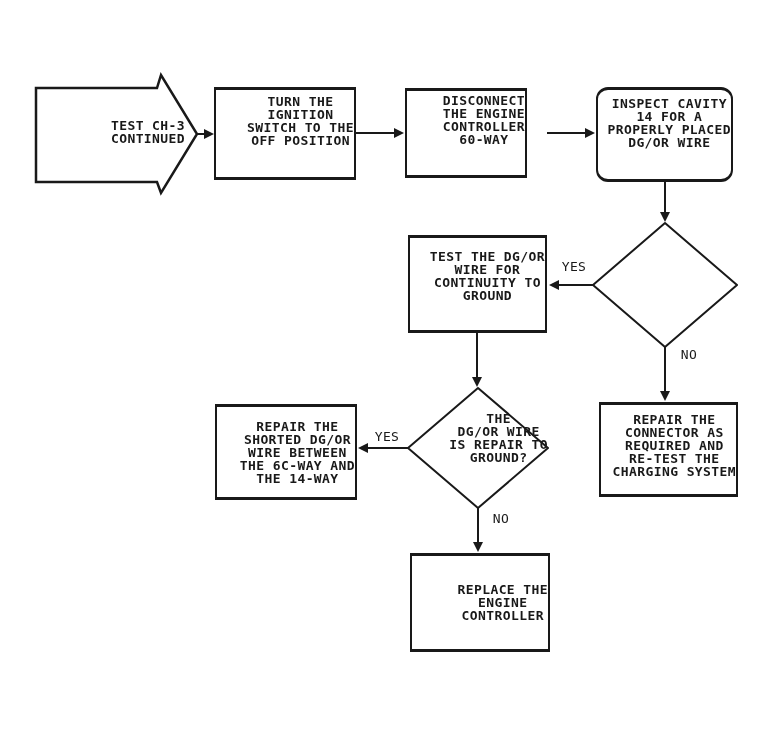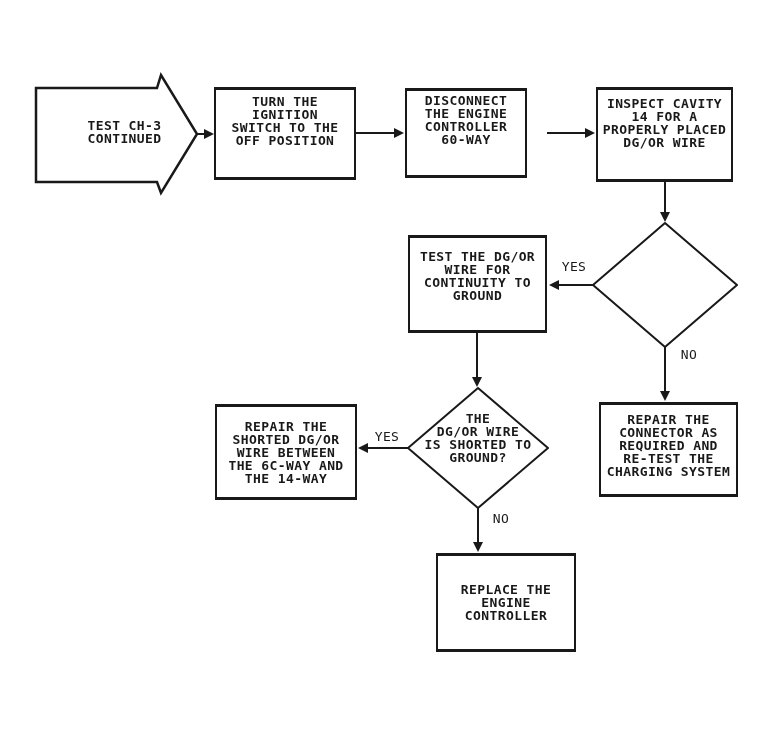--- a/index.html
+++ b/index.html
@@ -30,21 +30,21 @@
     stroke-width: 2;
   }
   .head {
     fill: #191919;
     stroke: none;
   }
   .node, .nodetext {
     position: absolute;
     display: flex;
     align-items: center;
-    justify-content: center;
+    justify-content: flex-end;
     text-align: center;
     box-sizing: border-box;
     font-size: 13px;
     line-height: 13px;
     font-weight: 700;
     letter-spacing: 0.4px;
     white-space: pre-line;
   }
   .rect {
     border: solid #191919;
@@ -120,21 +120,21 @@
 OFF POSITION</span>
   </div>
 
   <div class="node rect pb26" style="left:405px; top:88px; width:122px; height:90px;">
     <span>DISCONNECT
 THE ENGINE
 CONTROLLER
 60-WAY</span>
   </div>
 
-  <div class="node rect pb24" style="left:596px; top:87px; width:137px; height:95px;">
+  <div class="node rect pb24" style="left:596px; top:87px; width:137px; height:95px;border-radius:12px;">
     <span>INSPECT CAVITY
 14 FOR A
 PROPERLY PLACED
 DG/OR WIRE</span>
   </div>
 
   <div class="node rect pb16" style="left:408px; top:235px; width:139px; height:98px;">
     <span>TEST THE DG/OR
 WIRE FOR
 CONTINUITY TO
@@ -150,31 +150,31 @@
   </div>
 
   <div class="node rect" style="left:215px; top:404px; width:142px; height:96px;">
     <span>REPAIR THE
 SHORTED DG/OR
 WIRE BETWEEN
 THE 6C-WAY AND
 THE 14-WAY</span>
   </div>
 
-  <div class="node rect" style="left:410px; top:553px; width:140px; height:99px;margin-left:26px;">
+  <div class="node rect" style="left:410px; top:553px; width:140px; height:99px;">
     <span>REPLACE THE
 ENGINE
 CONTROLLER</span>
   </div>
 
 
   <div class="nodetext pb20" style="left:408px; top:398px; width:140px; height:100px;">
     <span>THE
 DG/OR WIRE
-IS SHORTED TO
+IS REPAIR TO
 GROUND?</span>
   </div>
 
   <div class="edge-label" style="left:574px; top:266px;">YES</div>
   <div class="edge-label" style="left:689px; top:354px;">NO</div>
   <div class="edge-label" style="left:387px; top:436px;">YES</div>
   <div class="edge-label" style="left:501px; top:518px;">NO</div>
 
 </div>
 

